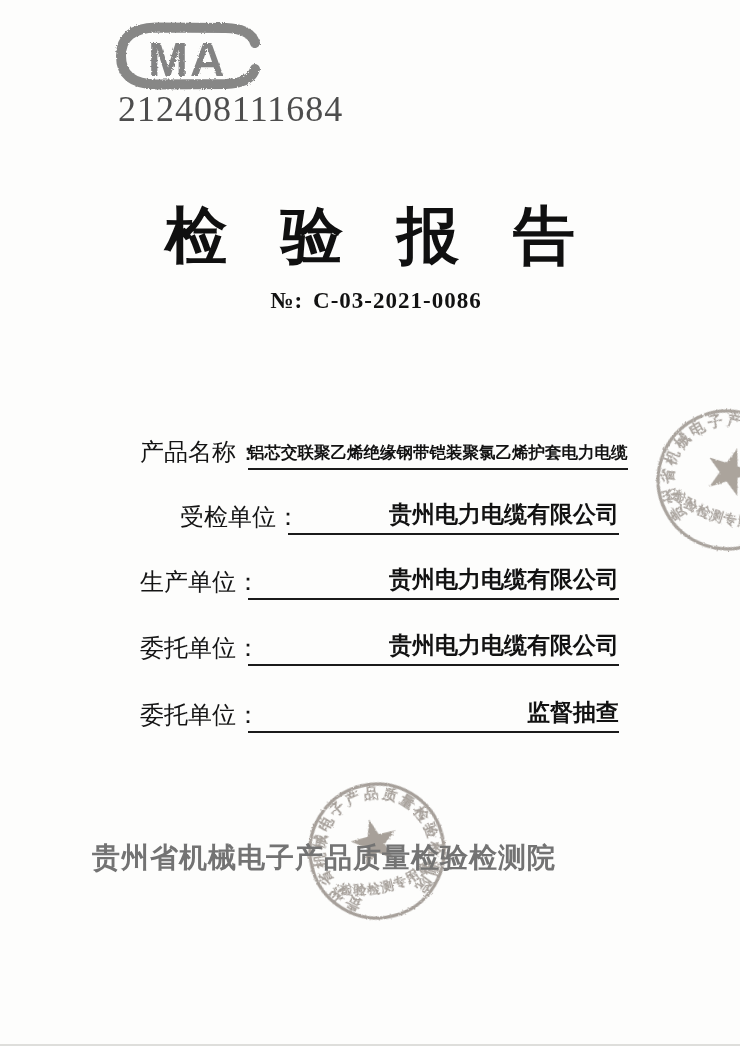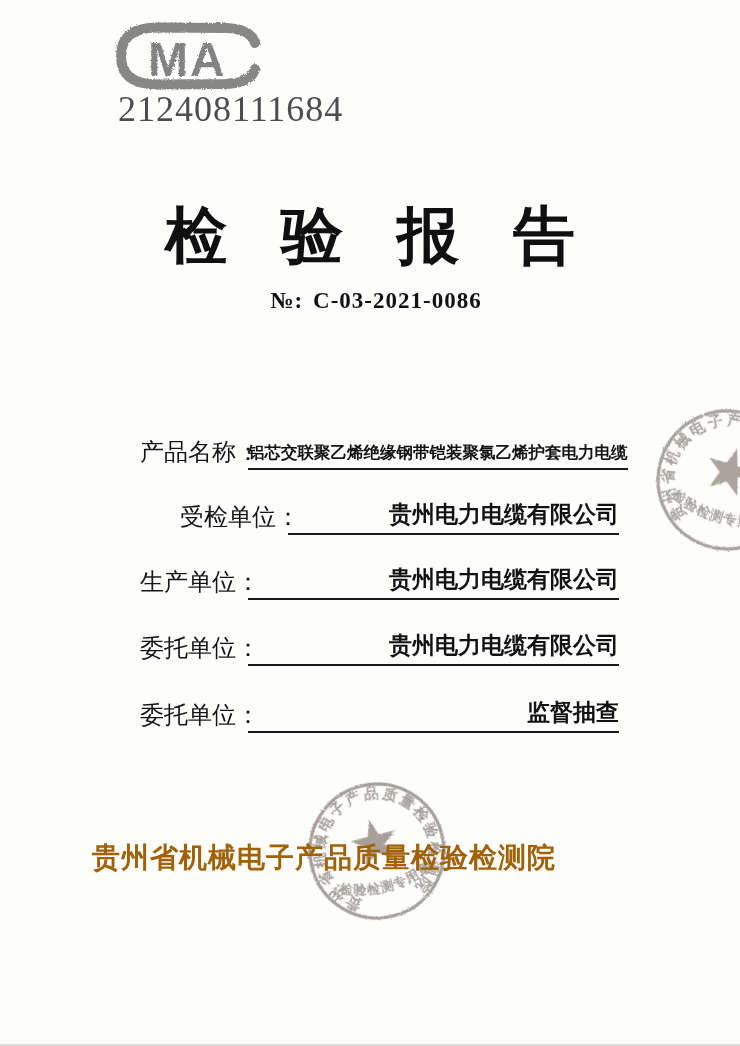--- a/index.html
+++ b/index.html
@@ -79,21 +79,21 @@
   .row-client{top:632px;}
   .row-category{top:699px;}
 
   
   .issuer{
     position:absolute;top:839px;left:0;width:648px;
     text-align:center;
     font-family:"Liberation Serif", serif;
     font-weight:900;font-size:28px;letter-spacing:1px;
     padding-left:0;box-sizing:border-box;
-    color:#a16207;z-index:3;
+    color:#737373;z-index:3;
   }
 
   
   .seal{position:absolute;z-index:1;}
   .seal-bottom{left:306px;top:780px;width:142px;height:142px;transform:rotate(-14deg);}
   .seal-right{left:654px;top:407px;width:146px;height:146px;transform:rotate(18deg);}
 </style>
 </head>
 <body>
 

